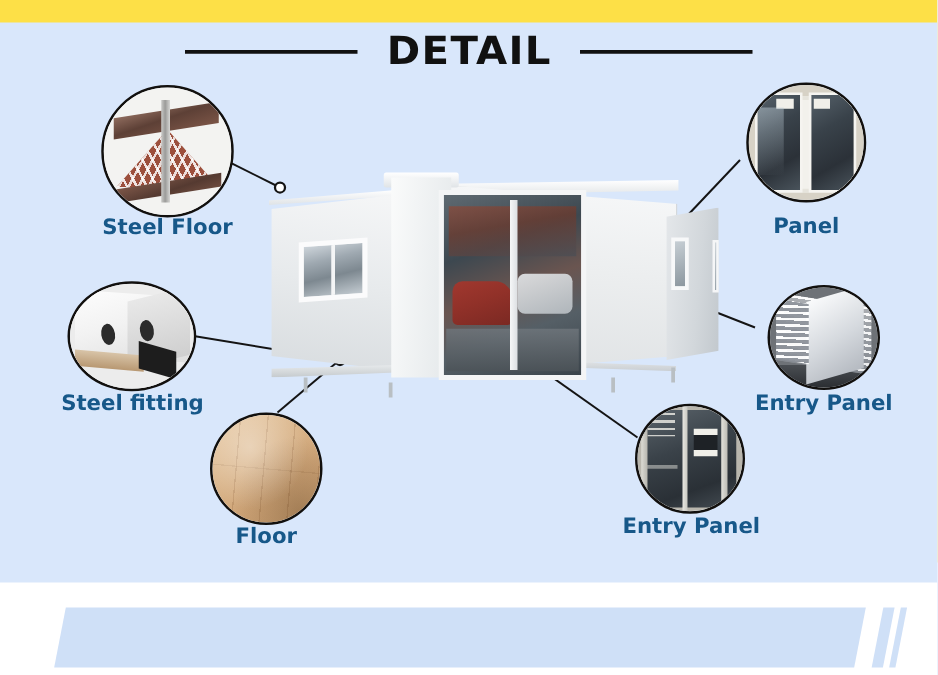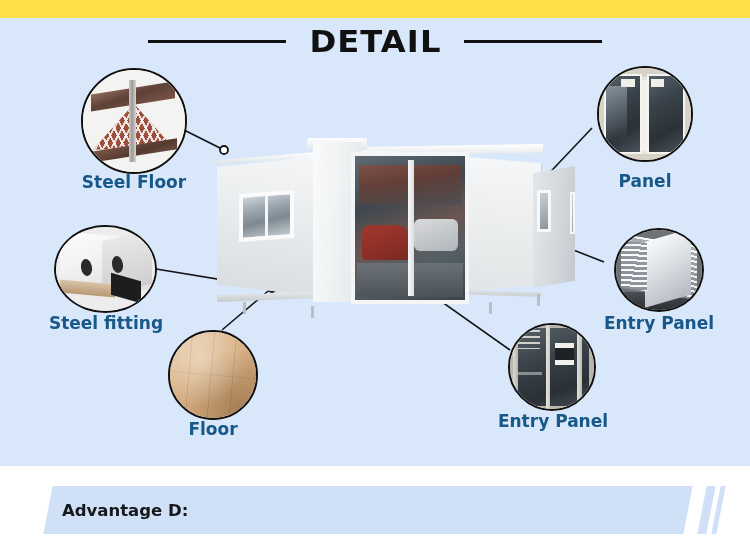--- a/index.html
+++ b/index.html
@@ -383,17 +383,16 @@
       </div>
     </div>
     <div class="cap" style="left:482px;top:411px;width:142px;">Entry Panel</div>
   </div>
 
   <div class="banner-wrap">
     <div class="banner"></div>
     <div class="slash s1"></div>
     <div class="slash s2"></div>
     <div class="banner-txt">
-      <b>Advantage D:</b>
     </div>
   </div>
 
 </div>
 
 </body></html>

